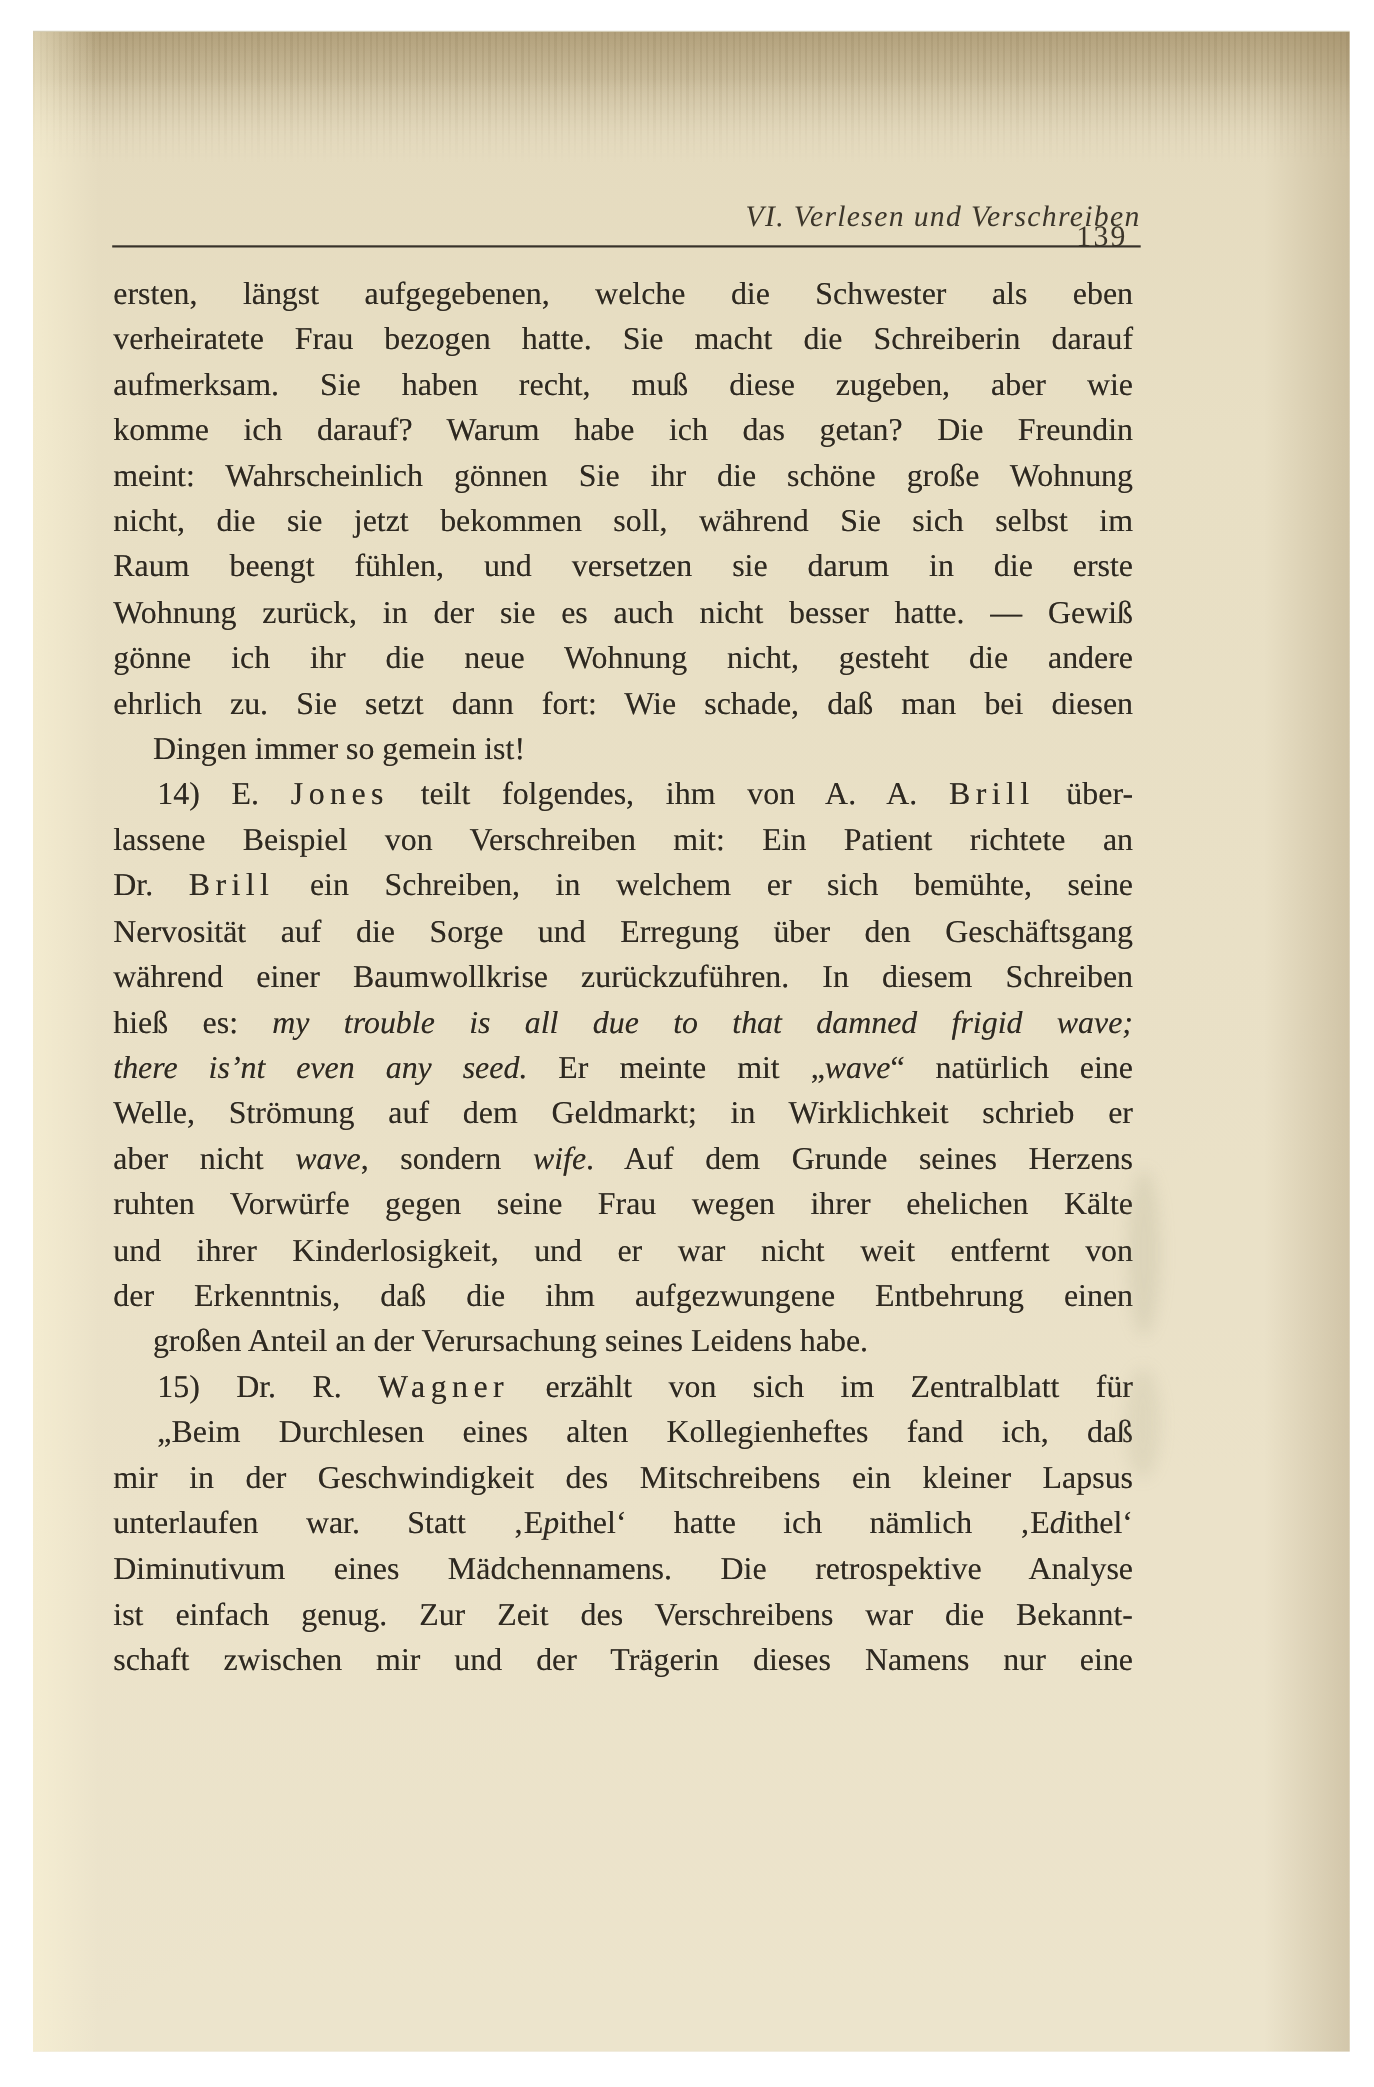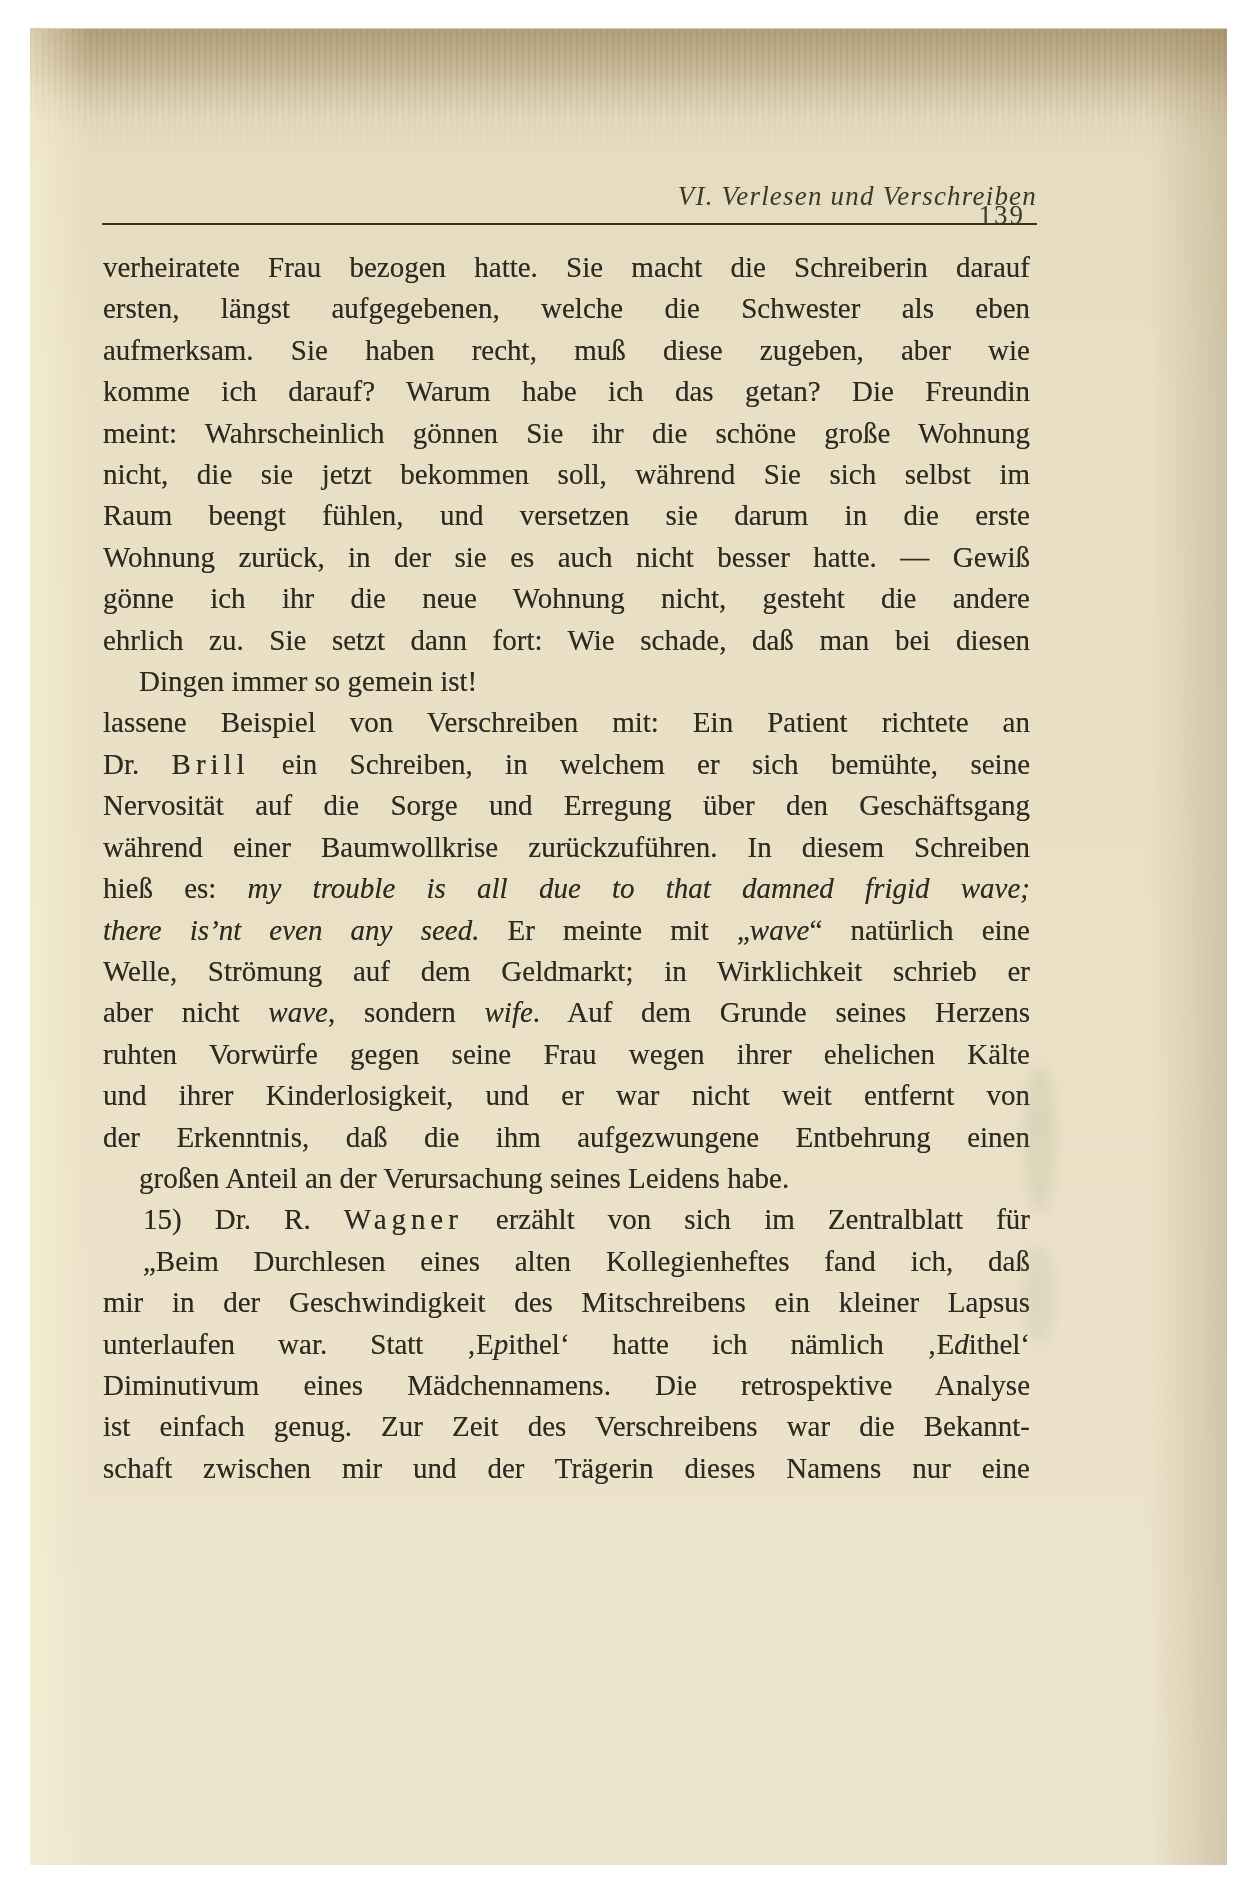--- a/index.html
+++ b/index.html
@@ -71,31 +71,32 @@
   <div class="right-shade"></div>
   <div class="left-glow"></div>
 
   <div class="running-head">
     <span class="head-title">VI. Verlesen und Verschreiben</span>
     <span class="page-number">139</span>
   </div>
   <div class="head-rule"></div>
 
   <div class="body-text">
+      <div class="line"><span>ersten, längst aufgegebenen, welche die Schwester als eben</span></div>
       <div class="line"><span>verheiratete Frau bezogen hatte. Sie macht die Schreiberin darauf</span></div>
-      <div class="line"><span>ersten, längst aufgegebenen, welche die Schwester als eben</span></div>
       <div class="line"><span>aufmerksam. Sie haben recht, muß diese zugeben, aber wie</span></div>
       <div class="line"><span>komme ich darauf? Warum habe ich das getan? Die Freundin</span></div>
       <div class="line"><span>meint: Wahrscheinlich gönnen Sie ihr die schöne große Wohnung</span></div>
       <div class="line"><span>nicht, die sie jetzt bekommen soll, während Sie sich selbst im</span></div>
       <div class="line"><span>Raum beengt fühlen, und versetzen sie darum in die erste</span></div>
       <div class="line"><span>Wohnung zurück, in der sie es auch nicht besser hatte. — Gewiß</span></div>
       <div class="line"><span>gönne ich ihr die neue Wohnung nicht, gesteht die andere</span></div>
       <div class="line"><span>ehrlich zu. Sie setzt dann fort: Wie schade, daß man bei diesen</span></div>
       <div class="line para-end"><span>Dingen immer so gemein ist!</span></div>
+      <div class="line indent"><span>14) E. </span><span class="spaced">Jones</span><span> teilt folgendes, ihm von A. A. </span><span class="spaced">Brill</span><span> über-</span></div>
       <div class="line"><span>lassene Beispiel von Verschreiben mit: Ein Patient richtete an</span></div>
       <div class="line"><span>Dr. </span><span class="spaced">Brill</span><span> ein Schreiben, in welchem er sich bemühte, seine</span></div>
       <div class="line"><span>Nervosität auf die Sorge und Erregung über den Geschäftsgang</span></div>
       <div class="line"><span>während einer Baumwollkrise zurückzuführen. In diesem Schreiben</span></div>
       <div class="line"><span>hieß es: </span><span class="italic">my trouble is all due to that damned frigid wave;</span></div>
       <div class="line"><span class="italic">there is’nt even any seed.</span><span> Er meinte mit „</span><span class="italic">wave</span><span>“ natürlich eine</span></div>
       <div class="line"><span>Welle, Strömung auf dem Geldmarkt; in Wirklichkeit schrieb er</span></div>
       <div class="line"><span>aber nicht </span><span class="italic">wave</span><span>, sondern </span><span class="italic">wife</span><span>. Auf dem Grunde seines Herzens</span></div>
       <div class="line"><span>ruhten Vorwürfe gegen seine Frau wegen ihrer ehelichen Kälte</span></div>
       <div class="line"><span>und ihrer Kinderlosigkeit, und er war nicht weit entfernt von</span></div>

